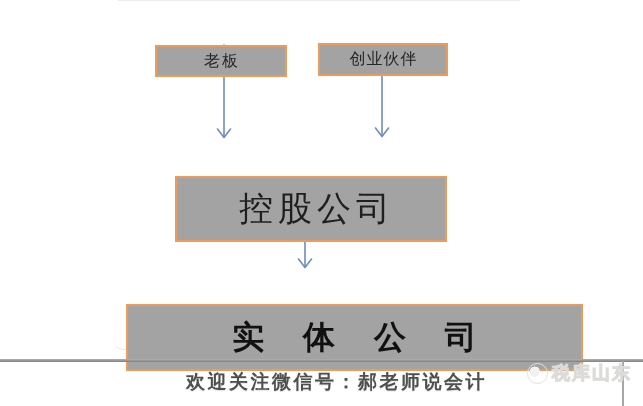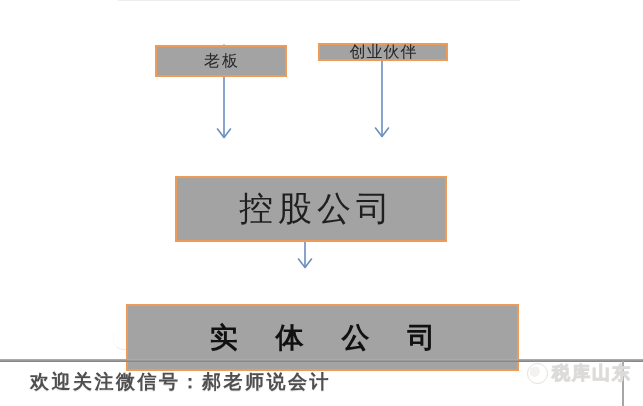--- a/index.html
+++ b/index.html
@@ -15,35 +15,35 @@
     border-left:1px solid rgba(0,0,0,0.02);border-right:1px solid rgba(0,0,0,0.02);
     border-bottom-left-radius:10px;border-bottom-right-radius:10px;
   }
   .arrows{position:absolute;left:0;top:0;}
   .node{
     position:absolute;background:#a3a3a3;border:2px solid #ED9B58;
     display:flex;align-items:center;justify-content:center;
     color:#262626;box-sizing:border-box;margin-top:33px;
   }
   .node-boss{left:155px;top:12px;width:132px;height:32px;font-size:16px;letter-spacing:2px;padding-left:2px;}
-  .node-partner{left:318px;top:10px;width:130px;height:18px;font-size:16px;letter-spacing:1px;padding-left:1px;}
+  .node-partner{left:318px;top:10px;width:130px;height:33px;font-size:16px;letter-spacing:1px;padding-left:1px;}
   .node-holding{
     left:175px;top:143px;width:272px;height:66px;
     font-family:Liberation Serif, serif;
     font-size:34px;letter-spacing:5px;padding-left:12px;color:#1f1f1f;
   }
   .node-entity{
-    left:126px;top:271px;width:393px;height:67px;
-    font-size:28px;font-weight:700;letter-spacing:15px;padding-left:15px;color:#111;
+    left:126px;top:271px;width:457px;height:67px;
+    font-size:32px;font-weight:700;letter-spacing:15px;padding-left:15px;color:#111;
   }
   .divider{position:absolute;left:0;top:359px;width:643px;height:3px;
     background:linear-gradient(#b3b3b3,#7f7f7f);}
   .vline{position:absolute;left:622px;top:361px;width:2px;height:45px;background:#a6a6a6;}
   .footer-text{
-    position:absolute;left:0;right:0;top:369px;text-align:left;padding-left:30px;
+    position:absolute;left:0;right:0;top:369px;text-align:center;padding-left:30px;
     font-size:19px;font-weight:700;color:#4F4F4F;letter-spacing:2.5px;
     text-shadow:0 1px 1px rgba(0,0,0,0.12);
   }
   .wm{position:absolute;display:flex;align-items:center;gap:4px;}
   .wm-left{left:8px;top:376px;}
   .wm-right{left:527px;top:361px;}
   .wm-text{
     font-weight:800;color:#f1f0ef;letter-spacing:3px;
     -webkit-text-stroke:1px #dcdbd9;text-shadow:0 0 1px #e6e5e3;
   }

